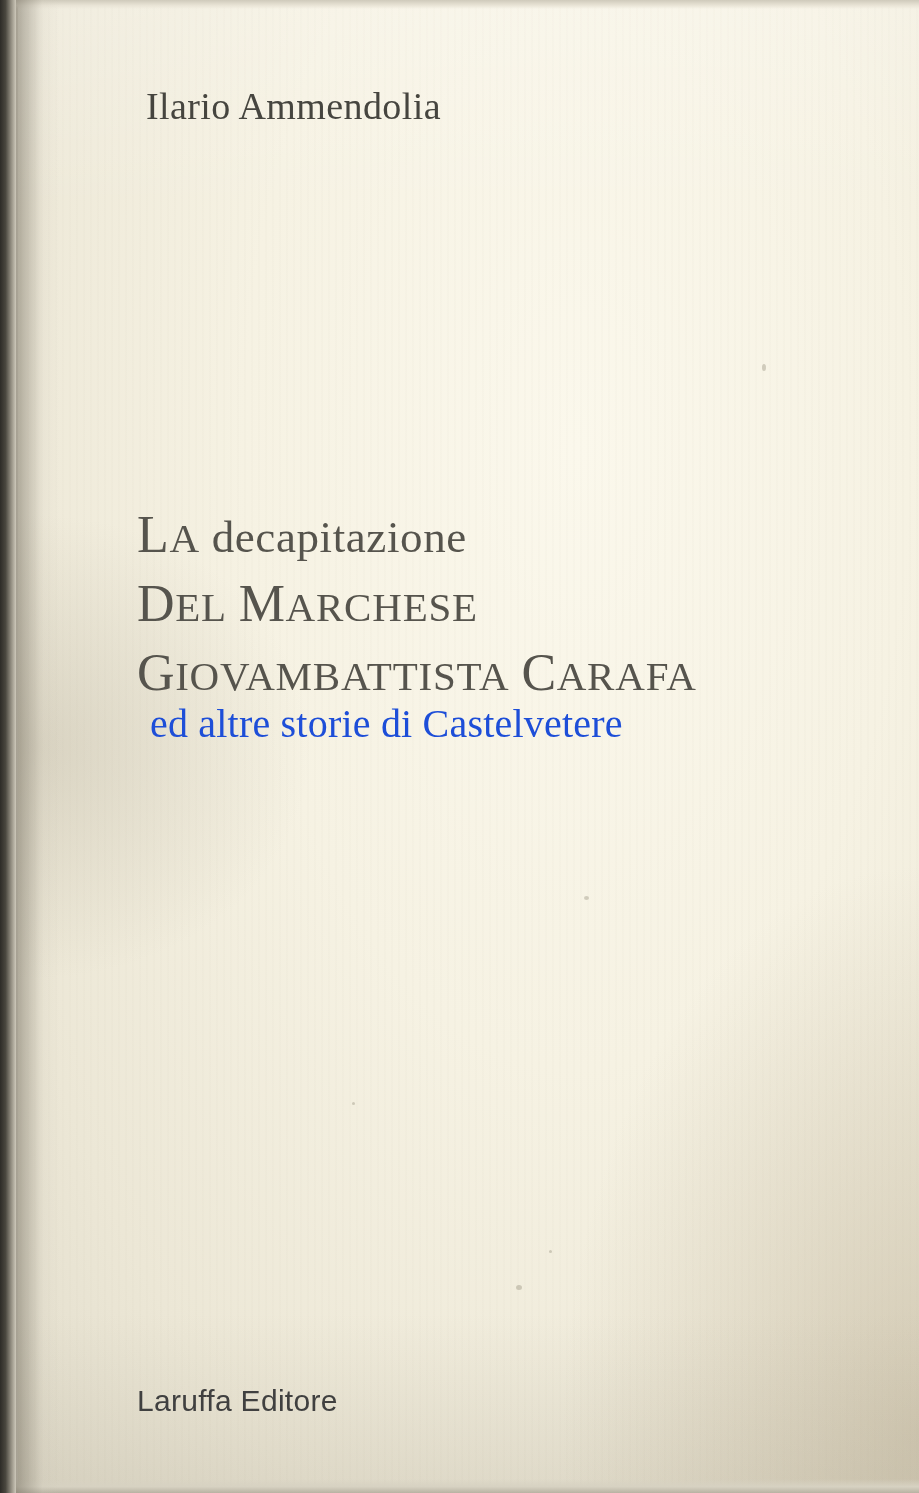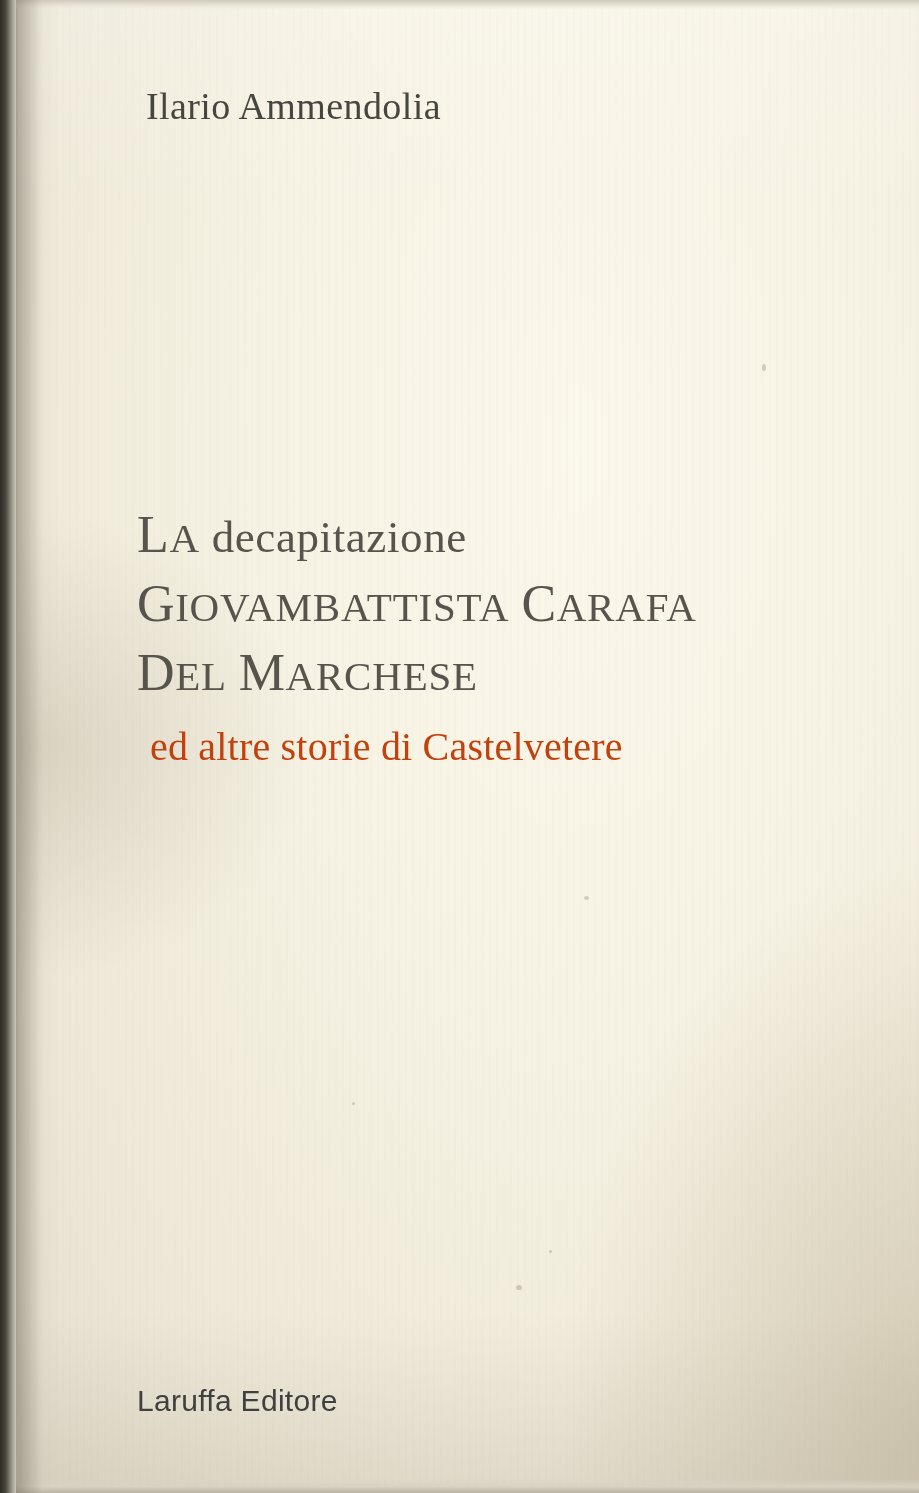--- a/index.html
+++ b/index.html
@@ -130,24 +130,23 @@
     font-size: 41px;
     text-transform: uppercase;
     letter-spacing: 0.8px;
   }
 
   .subtitle {
     position: absolute;
     left: 150px;
     top: 688px;
     font-size: 40px;
-    color: #c2410c;
+    color: #1d4ed8;
     letter-spacing: 0.2px;
     white-space: nowrap;
-    margin-top: 23px;
   }
 
   .publisher {
     position: absolute;
     left: 137px;
     top: 1372px;
     font-size: 30px;
     color: #404040;
     letter-spacing: 0.3px;
     white-space: nowrap;
@@ -177,26 +176,26 @@
   <div class="text-layer">
 
     <div class="author">Ilario Ammendolia</div>
 
     <div class="title-block">
       <div class="title-line">
         <span class="cap">L</span><span class="sc">A</span>
         <span>decapitazione</span>
       </div>
       <div class="title-line">
+        <span class="cap">D</span><span class="sc">EL</span>
+        <span class="cap">M</span><span class="sc">ARCHESE</span>
+      </div>
+      <div class="title-line">
         <span class="cap">G</span><span class="sc">IOVAMBATTISTA</span>
         <span class="cap">C</span><span class="sc">ARAFA</span>
-      </div>
-      <div class="title-line">
-        <span class="cap">D</span><span class="sc">EL</span>
-        <span class="cap">M</span><span class="sc">ARCHESE</span>
       </div>
     </div>
 
     <div class="subtitle">ed altre storie di Castelvetere</div>
 
     <div class="publisher">Laruffa Editore</div>
 
     <div class="speck" style="left:584px; top:884px; width:5px; height:4px;"></div>
     <div class="speck" style="left:516px; top:1273px; width:6px; height:5px;"></div>
     <div class="speck" style="left:549px; top:1238px; width:3px; height:3px;"></div>

